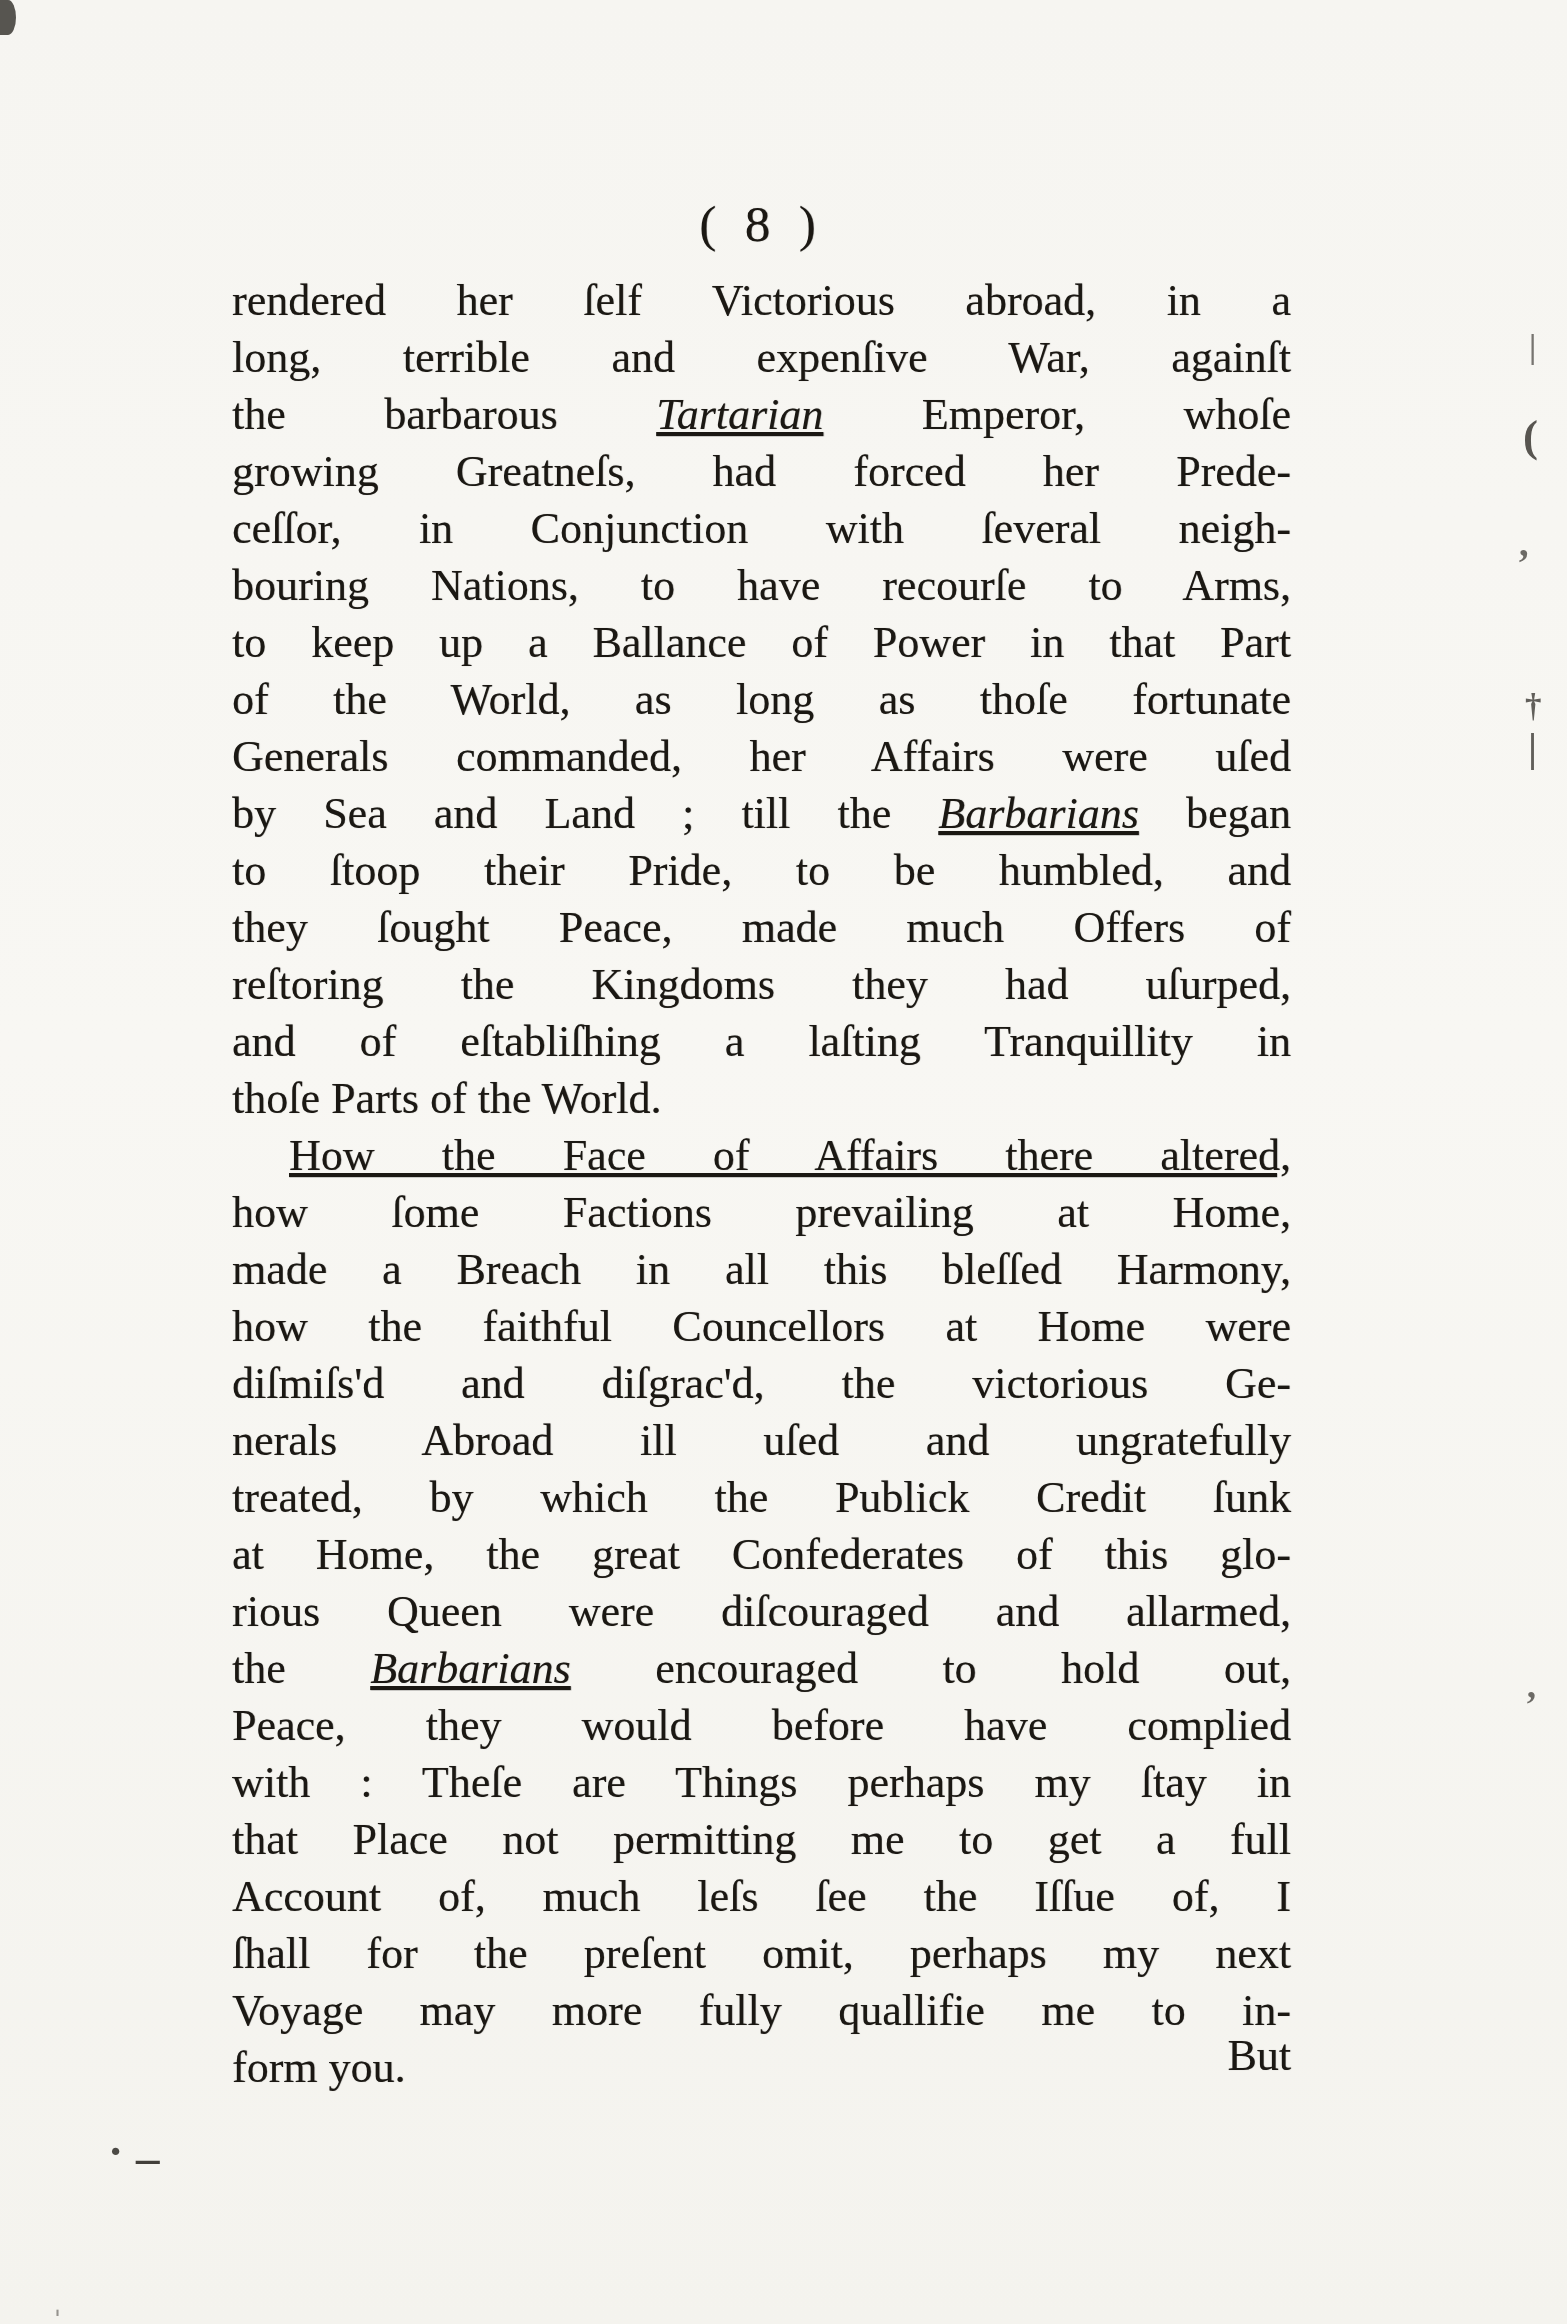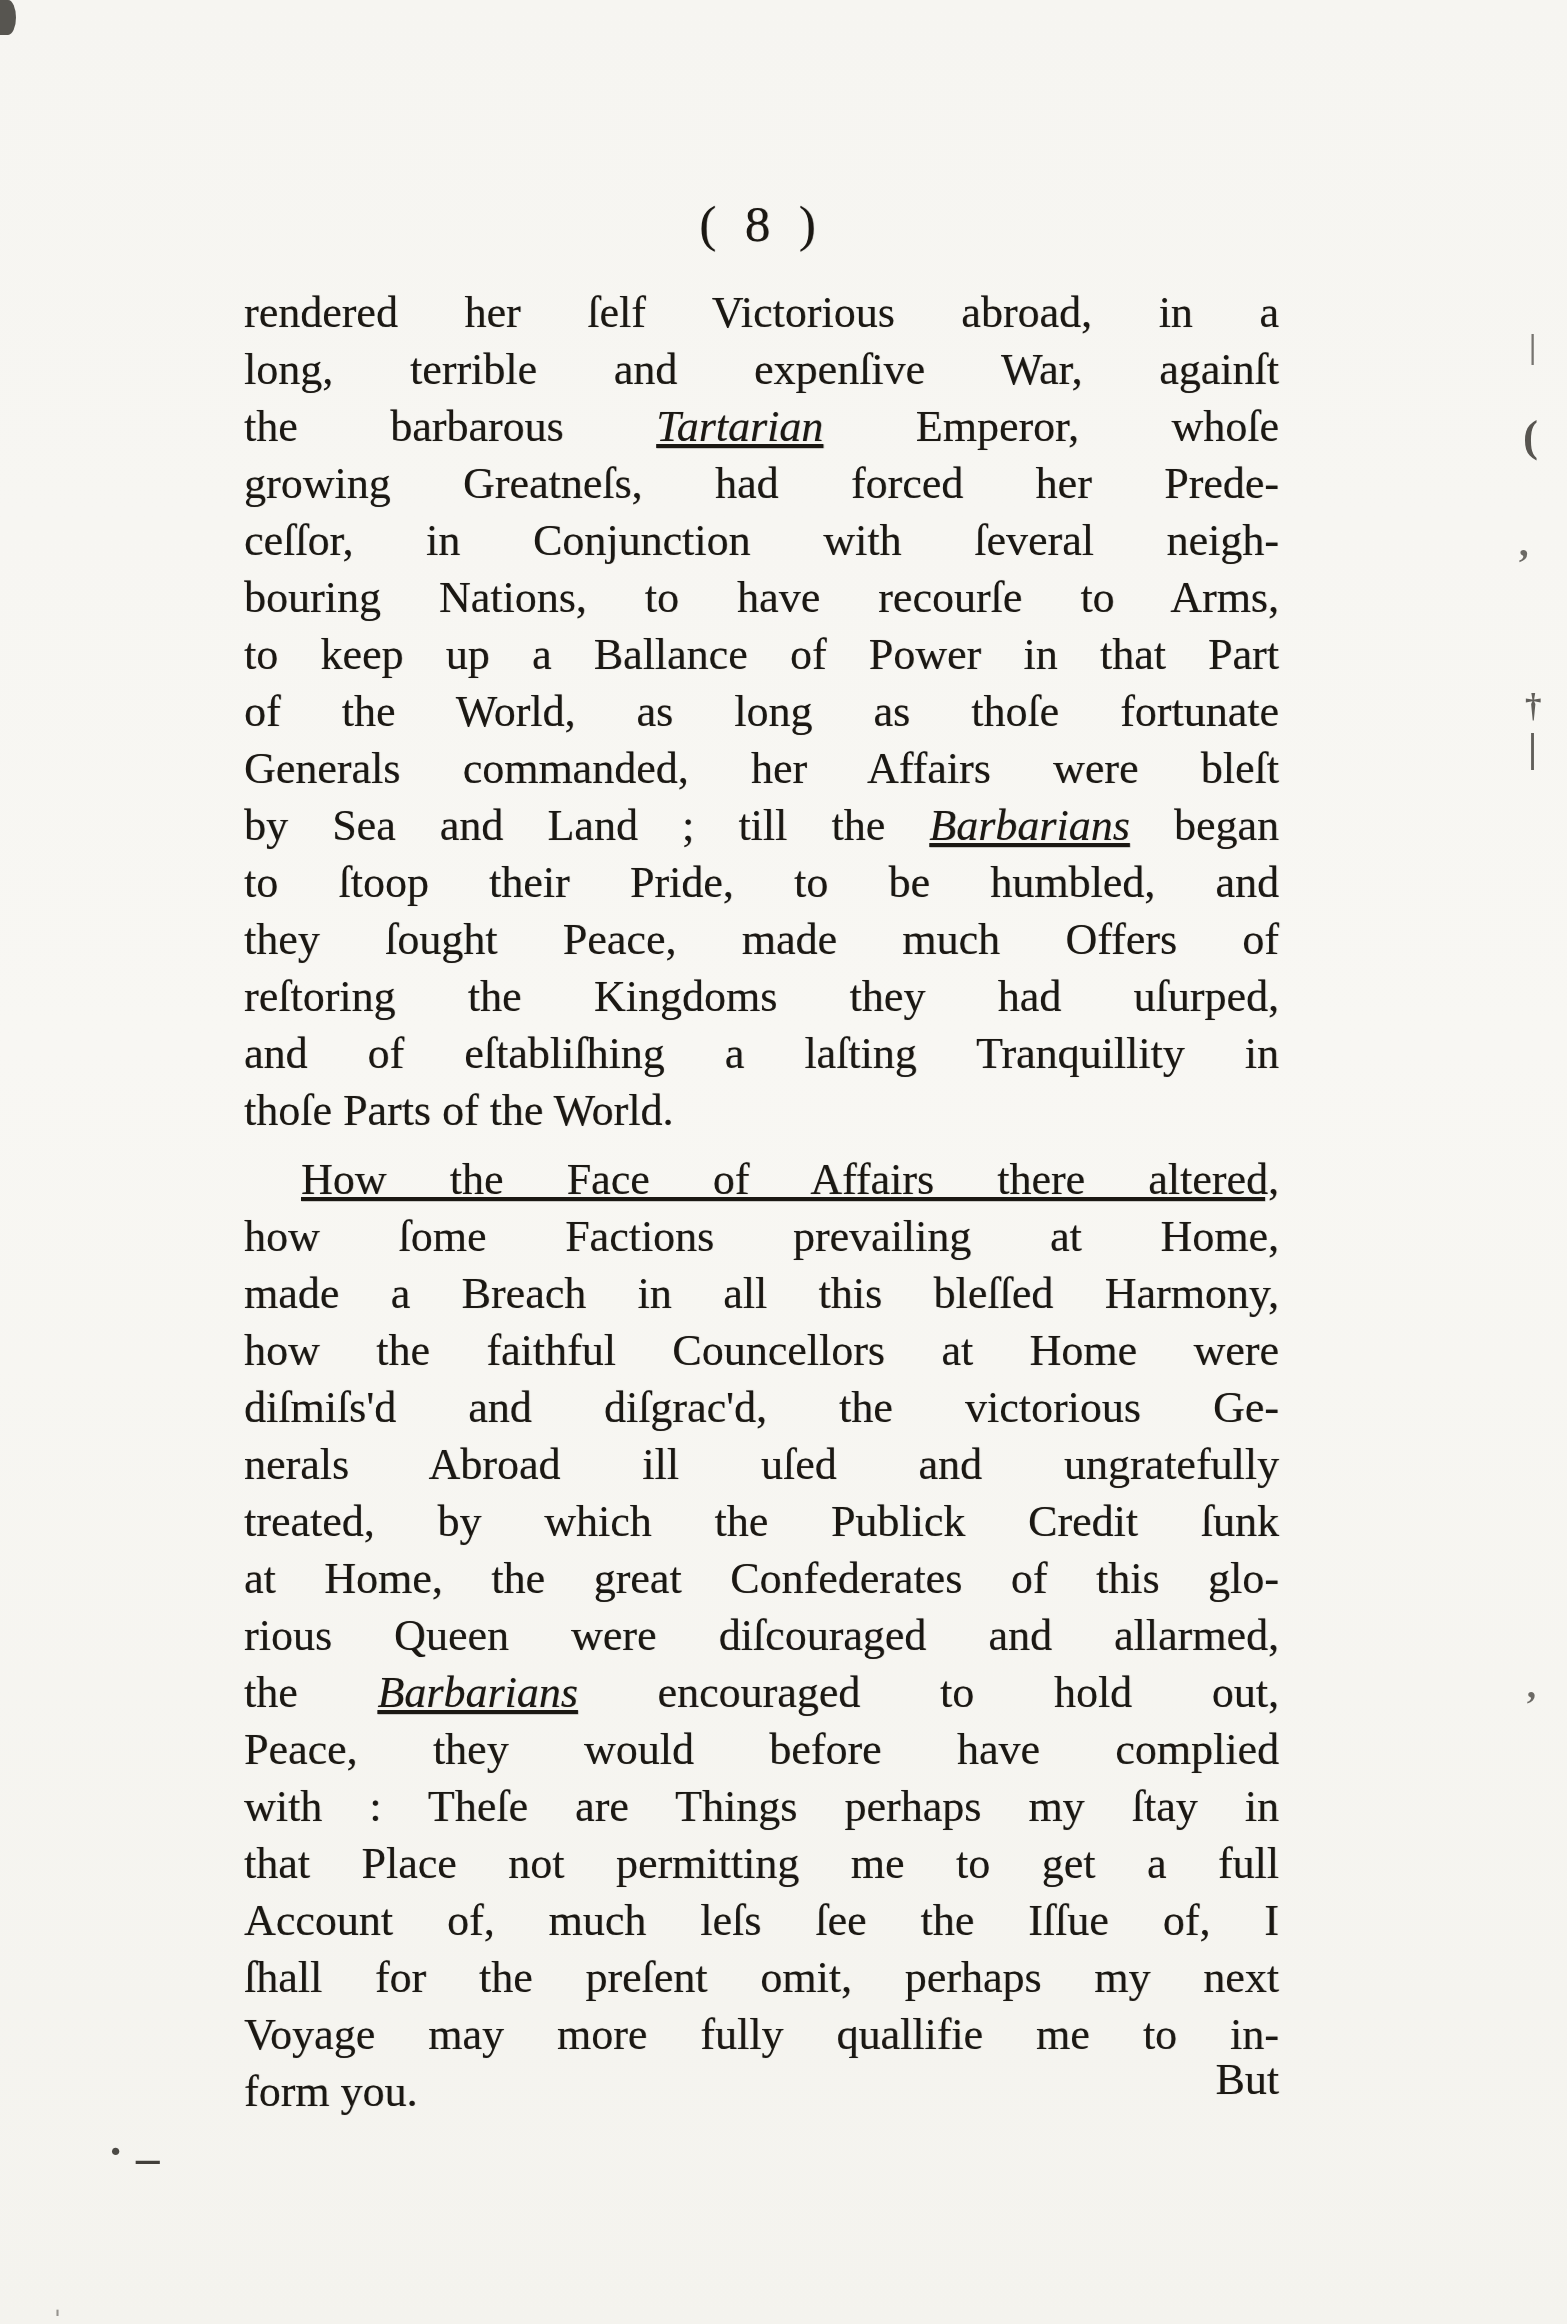--- a/index.html
+++ b/index.html
@@ -28,21 +28,21 @@
   }
   .text-block {
     position: absolute;
     top: 272px;
     left: 232px;
     width: 1059px;
     font-size: 44px;
     line-height: 57px;
     text-shadow: 0.4px 0.4px 0.7px rgba(22,20,18,0.5);
   }
-  .paragraph { margin: 12px; }
+  .paragraph { margin: 0; }
   .line {
     text-align: justify;
     text-align-last: justify;
     -moz-text-align-last: justify;
     height: 57px;
     white-space: normal;
   }
   .line.indent { text-indent: 57px; text-decoration: underline; }
   .line.last-line {
     text-align-last: left;
@@ -79,21 +79,21 @@
   <div class="text-block">
       <div class="paragraph">
         <div class="line"><span>rendered her ſelf Victorious abroad, in a</span></div>
         <div class="line"><span>long, terrible and expenſive War, againſt</span></div>
         <div class="line"><span>the barbarous </span><span class="it">Tartarian</span><span> Emperor, whoſe</span></div>
         <div class="line"><span>growing Greatneſs, had forced her Prede-</span></div>
         <div class="line"><span>ceſſor, in Conjunction with ſeveral neigh-</span></div>
         <div class="line"><span>bouring Nations, to have recourſe to Arms,</span></div>
         <div class="line"><span>to keep up a Ballance of Power in that Part</span></div>
         <div class="line"><span>of the World, as long as thoſe fortunate</span></div>
-        <div class="line"><span>Generals commanded, her Affairs were bleſt</span></div>
+        <div class="line"><span>Generals commanded, her Affairs were uſed</span></div>
         <div class="line"><span>by Sea and Land ; till the </span><span class="it">Barbarians</span><span> began</span></div>
         <div class="line"><span>to ſtoop their Pride, to be humbled, and</span></div>
         <div class="line"><span>they ſought Peace, made much Offers of</span></div>
         <div class="line"><span>reſtoring the Kingdoms they had uſurped,</span></div>
         <div class="line"><span>and of eſtabliſhing a laſting Tranquillity in</span></div>
         <div class="line last-line"><span>thoſe Parts of the World.</span></div>
       </div>
       <div class="paragraph">
         <div class="line indent"><span>How the Face of Affairs there altered,</span></div>
         <div class="line"><span>how ſome Factions prevailing at Home,</span></div>

